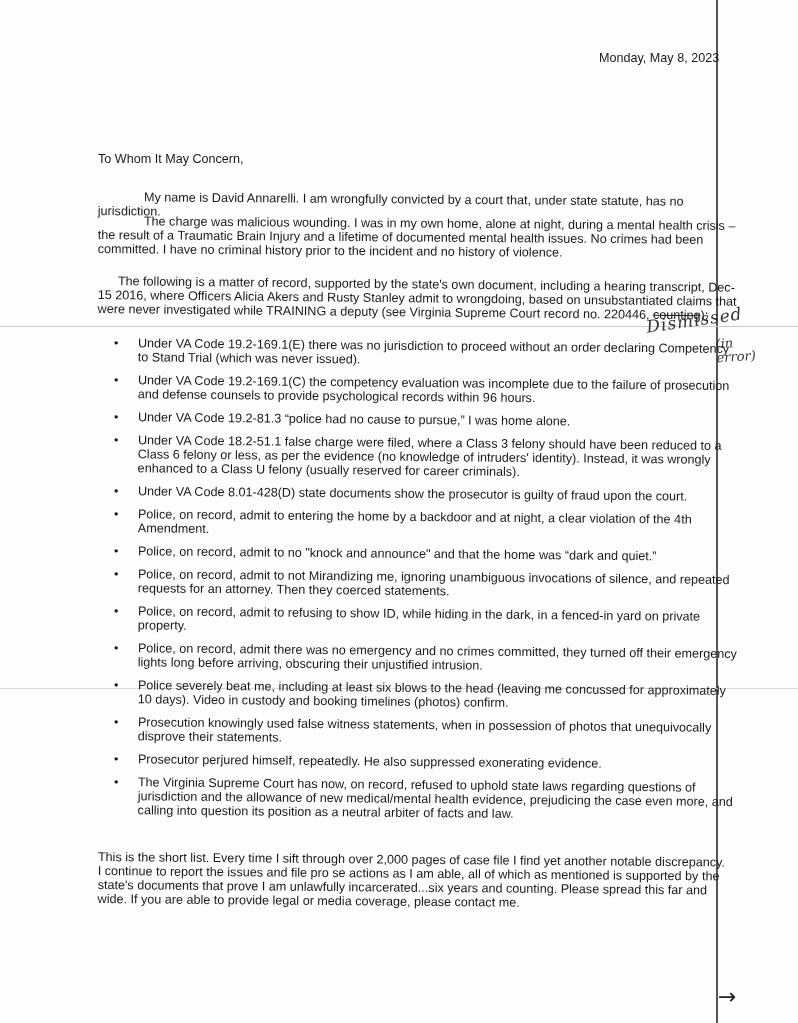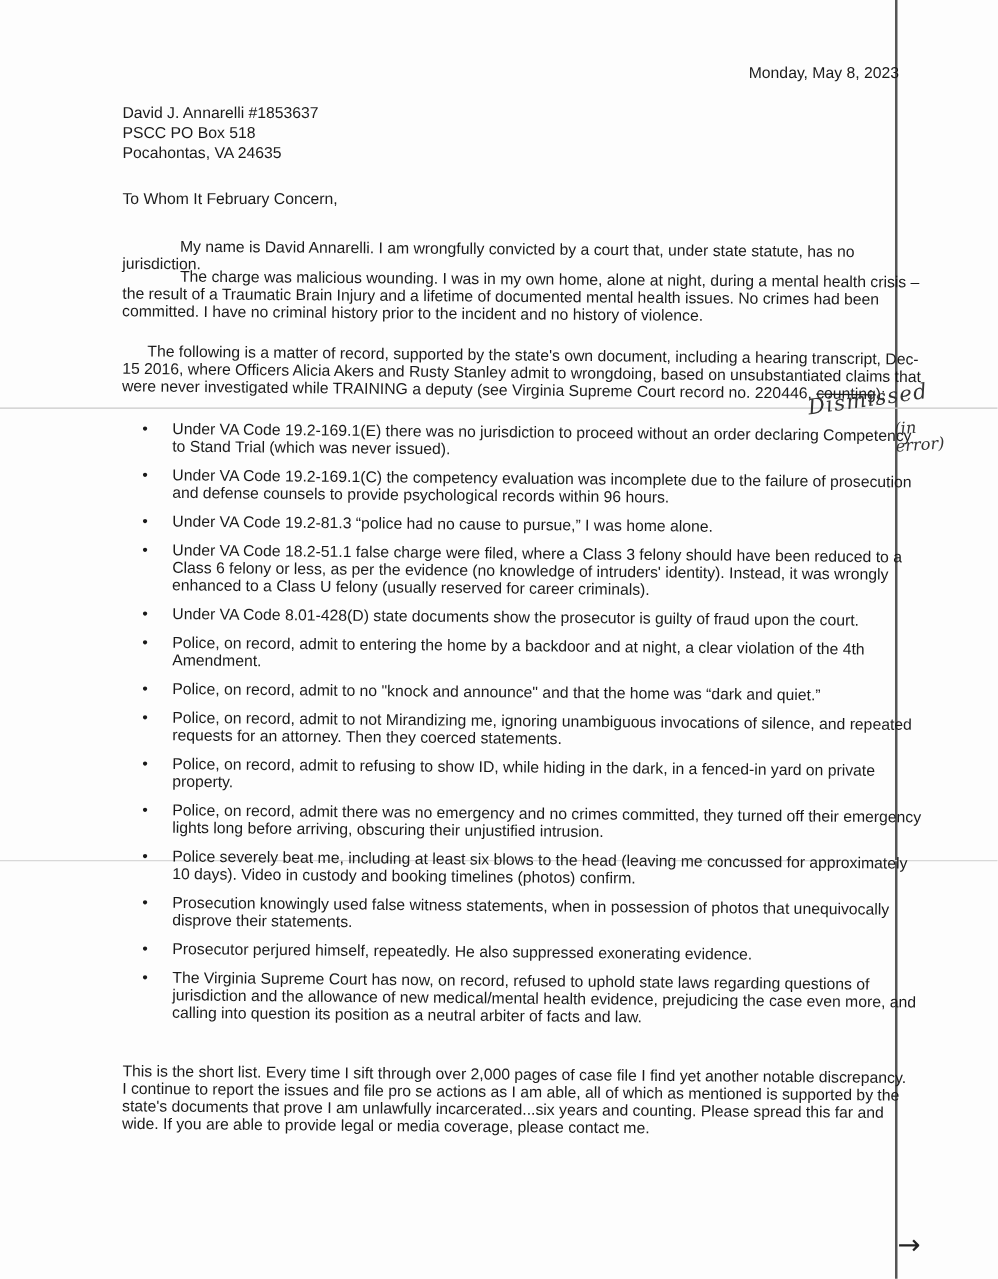--- a/index.html
+++ b/index.html
@@ -41,27 +41,22 @@
 </head>
 <body>
 
 <div class="page">
   <div class="vline"></div>
   <div class="fold"></div>
   <div class="fold2"></div>
 
   <div class="abs date">Monday, May 8, 2023</div>
 
-  <div class="abs addr">
-    <div>David J. Annarelli #1853637</div>
-    <div>PSCC PO Box 518</div>
-    <div>Pocahontas, VA 24635</div>
-  </div>
 
-  <div class="abs greet">To Whom It February Concern,</div>
+  <div class="abs greet">To Whom It May Concern,</div>
 
   <div class="para p1">
     <span class="line indent">My name is David Annarelli. I am wrongfully convicted by a court that, under state statute, has no</span>
     <span class="line">jurisdiction.</span>
   </div>
 
   <div class="para p2">
     <span class="line indent">The charge was malicious wounding. I was in my own home, alone at night, during a mental health crisis –</span>
     <span class="line">the result of a Traumatic Brain Injury and a lifetime of documented mental health issues. No crimes had been</span>
     <span class="line">committed. I have no criminal history prior to the incident and no history of violence.</span>

